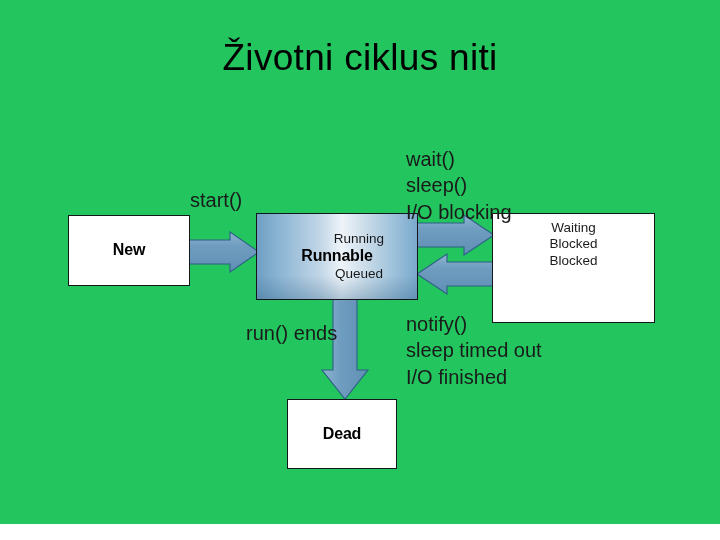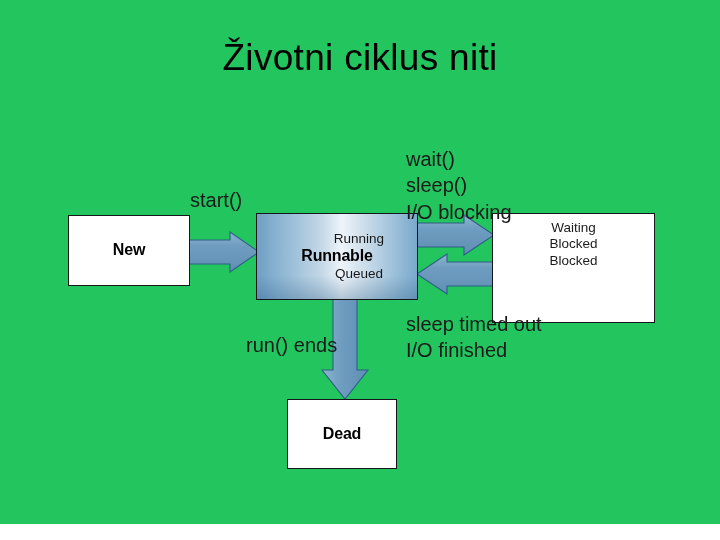--- a/index.html
+++ b/index.html
@@ -121,21 +121,21 @@
     position: absolute;
     color: #1a1a1a;
     font-size: 20px;
     line-height: 1.32;
     white-space: nowrap;
     font-family: "Liberation Sans", sans-serif;
   }
   #lbl-start    { left: 190px; top: 187px; }
   #lbl-wait     { left: 406px; top: 146px; }
   #lbl-notify   { left: 406px; top: 311px; }
-  #lbl-runends  { left: 246px; top: 332px; }
+  #lbl-runends  { left: 246px; top: 320px; }
 
   svg { display: block; }
 </style>
 </head>
 <body>
 
 <div id="slide">
 
   <div id="title">Životni ciklus niti</div>
 
@@ -194,20 +194,21 @@
     <div>start()</div>
   </div>
 
   <div class="edge-label" id="lbl-wait">
     <div>wait()</div>
     <div>sleep()</div>
     <div>I/O blocking</div>
   </div>
 
   <div class="edge-label" id="lbl-notify">
+    <div>notify()</div>
     <div>sleep timed out</div>
     <div>I/O finished</div>
   </div>
 
   <div class="edge-label" id="lbl-runends">
     <div>run() ends</div>
   </div>
 
 </div>
 

